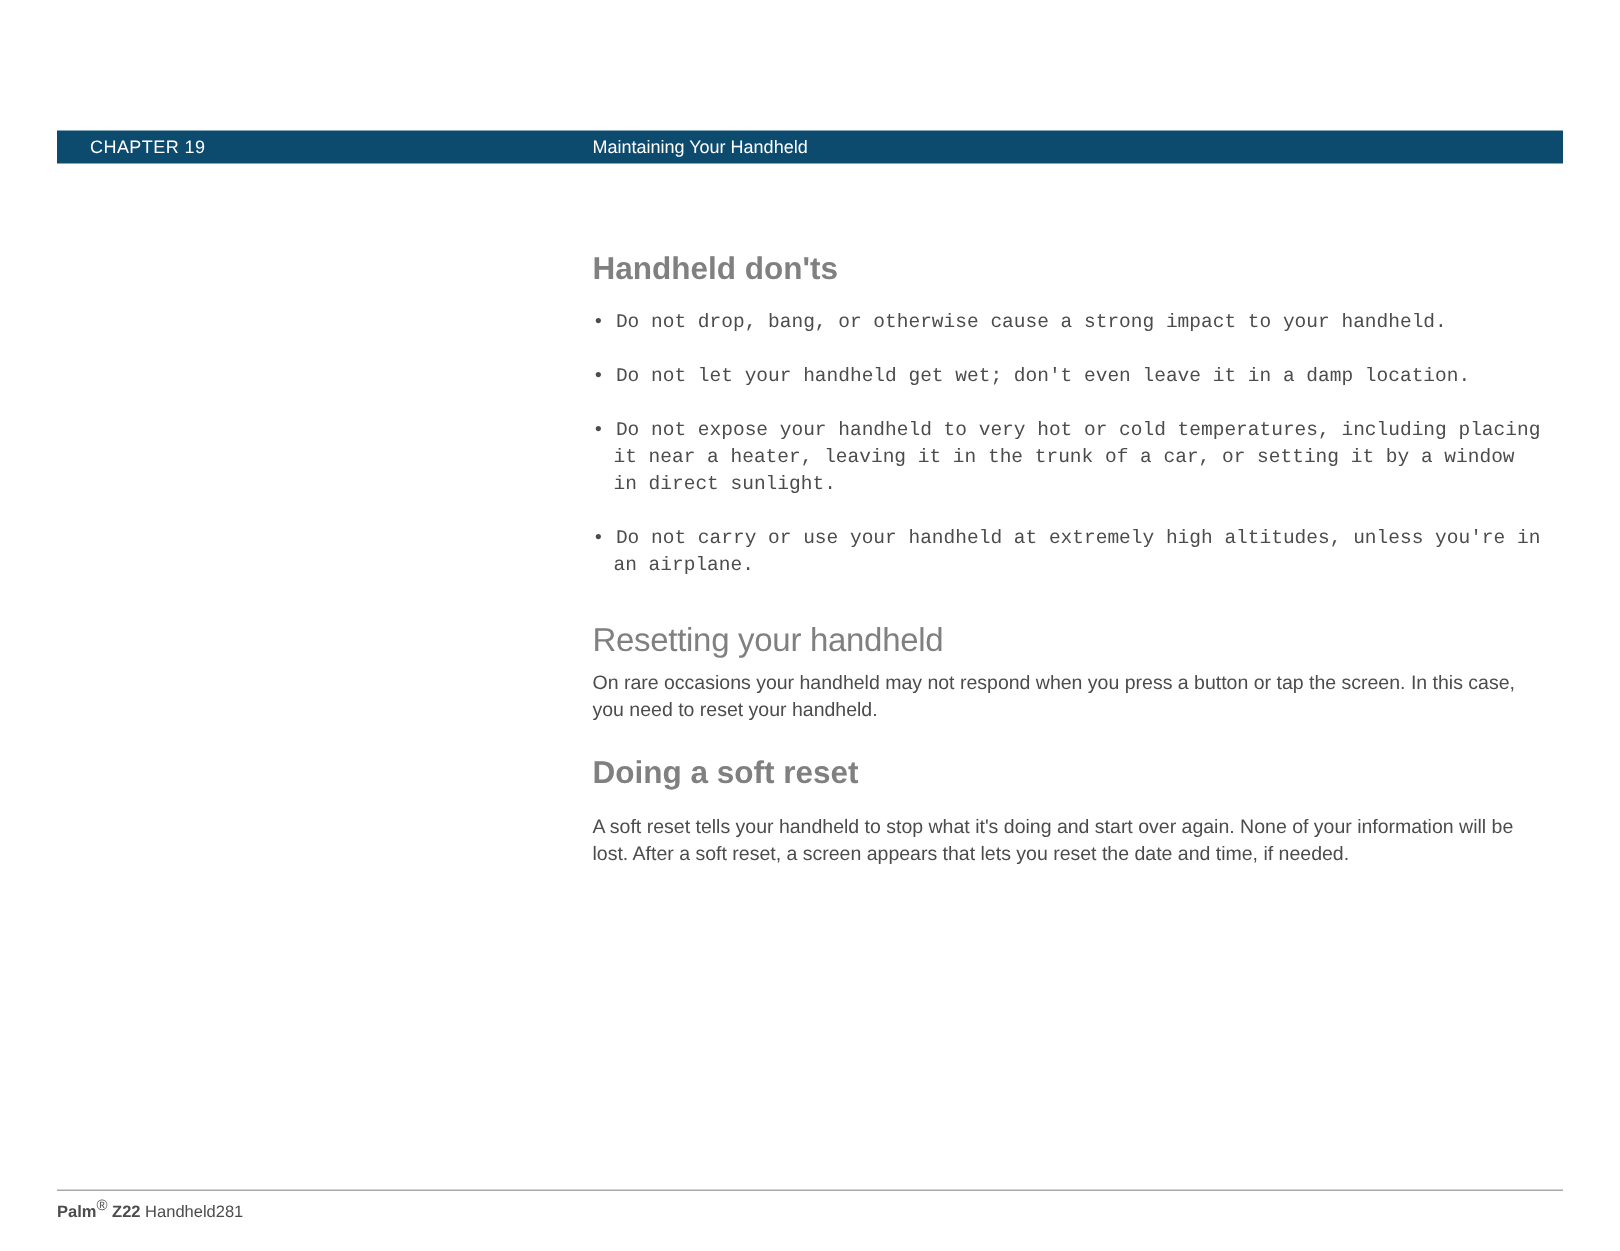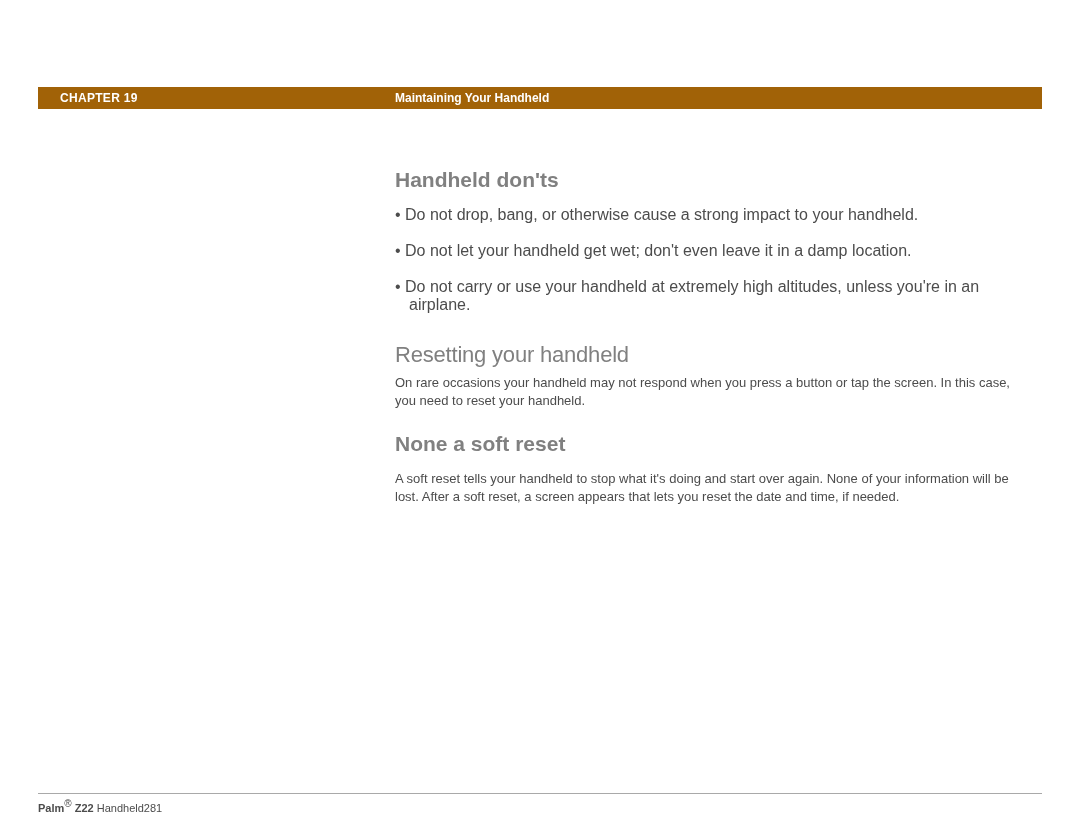--- a/index.html
+++ b/index.html
@@ -17,24 +17,24 @@
     width: 1080px;
     height: 834px;
     box-sizing: border-box;
   }
   .orange-bar {
     position: absolute;
     left: 38px;
     right: 38px;
     top: 87px;
     height: 22px;
-    background: #a16207;
+    background: #0c4a6e;
     color: #ffffff;
     font-size: 12px;
-    font-weight: 700;
+    font-weight: 400;
     display: flex;
     align-items: center;
   }
   .orange-bar .chapter {
     position: absolute;
     left: 22px;
     letter-spacing: 0.3px;
   }
   .orange-bar .title {
     position: absolute;
@@ -72,25 +72,26 @@
   .important-text {
     font-weight: 700;
     color: #4c4c4c;
   }
   ul.bullets {
     list-style: none;
     padding: 0;
     margin: 0 0 0 0;
   }
   ul.bullets li {
-    font-size: 16px;
+    font-size: 13px;
     line-height: 18px;
     margin: 0 0 18px 0;
     padding-left: 14px;
     text-indent: -14px;
+    font-family: Liberation Mono, monospace;
   }
   ul.bullets li::before {
     content: "• ";
     color: #4c4c4c;
   }
   .para {
     font-size: 13px;
     line-height: 18px;
     margin: 0 0 14px 0;
   }
@@ -130,27 +131,28 @@
   </div>
 
   <div class="content">
 
     <h2 class="section-h2">Handheld don'ts</h2>
 
 
     <ul class="bullets">
       <li>Do not drop, bang, or otherwise cause a strong impact to your handheld.</li>
       <li>Do not let your handheld get wet; don't even leave it in a damp location.</li>
+      <li>Do not expose your handheld to very hot or cold temperatures, including placing it near a heater, leaving it in the trunk of a car, or setting it by a window in direct sunlight.</li>
       <li>Do not carry or use your handheld at extremely high altitudes, unless you're in an airplane.</li>
     </ul>
 
     <h1 class="section-h1">Resetting your handheld</h1>
     <p class="para">On rare occasions your handheld may not respond when you press a button or tap the screen. In this case, you need to reset your handheld.</p>
 
-    <h2 class="section-h2" style="margin-top:22px;">None a soft reset</h2>
+    <h2 class="section-h2" style="margin-top:22px;">Doing a soft reset</h2>
     <p class="para">A soft reset tells your handheld to stop what it's doing and start over again. None of your information will be lost. After a soft reset, a screen appears that lets you reset the date and time, if needed.</p>
 
   </div>
 
   <div class="footer">
     <span class="product">
       <b>Palm</b><span class="reg">®</span><b> Z22</b><span> Handheld</span>
     </span>
     <span class="page-num">281</span>
   </div>

